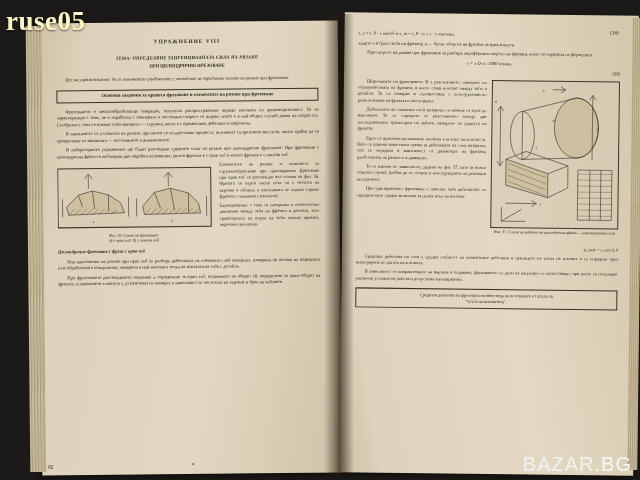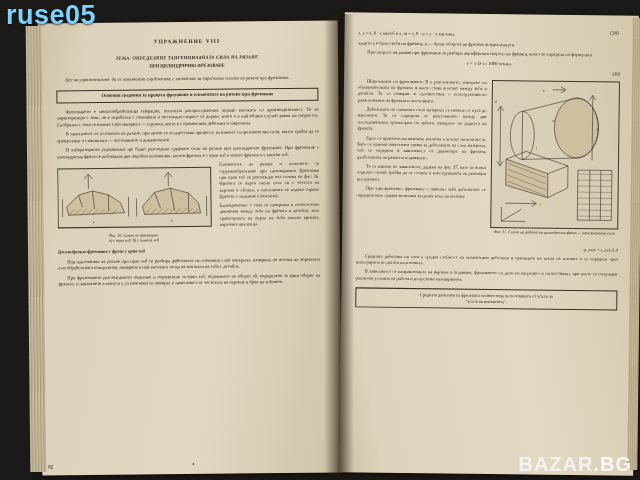--- a/index.html
+++ b/index.html
@@ -6,31 +6,31 @@
   body {
     width:640px; height:480px;
     background:#1c1a18;
     font-family:"Liberation Serif", serif;
     overflow:hidden;
     position:relative;
   }
 
   
   #wm-top {
-    position:absolute; left:6px; top:0;
-    font-family:Liberation Sans, sans-serif;
+    position:absolute; left:6px; top:6px;
+    font-family:Liberation Serif, serif;
     font-size:27px; font-weight:bold;
-    color:#7dd3fc; letter-spacing:0.5px;
+    color:#fef9c3; letter-spacing:0.5px;
     text-shadow:0 1px 2px rgba(0,0,0,.6);
     z-index:50;
   }
   #wm-bottom {
     position:absolute; right:8px; bottom:4px;
     font-family:"Liberation Sans", sans-serif;
-    font-size:20px; font-weight:bold;
+    font-size:20px; font-weight:normal;
     color:#f2f2f2; letter-spacing:1px;
     z-index:50;
   }
   #wm-bottom .bg { color:#f7f7f7; }
 
   
   #book {
     position:absolute; left:0; top:0; width:640px; height:480px;
   }
 

